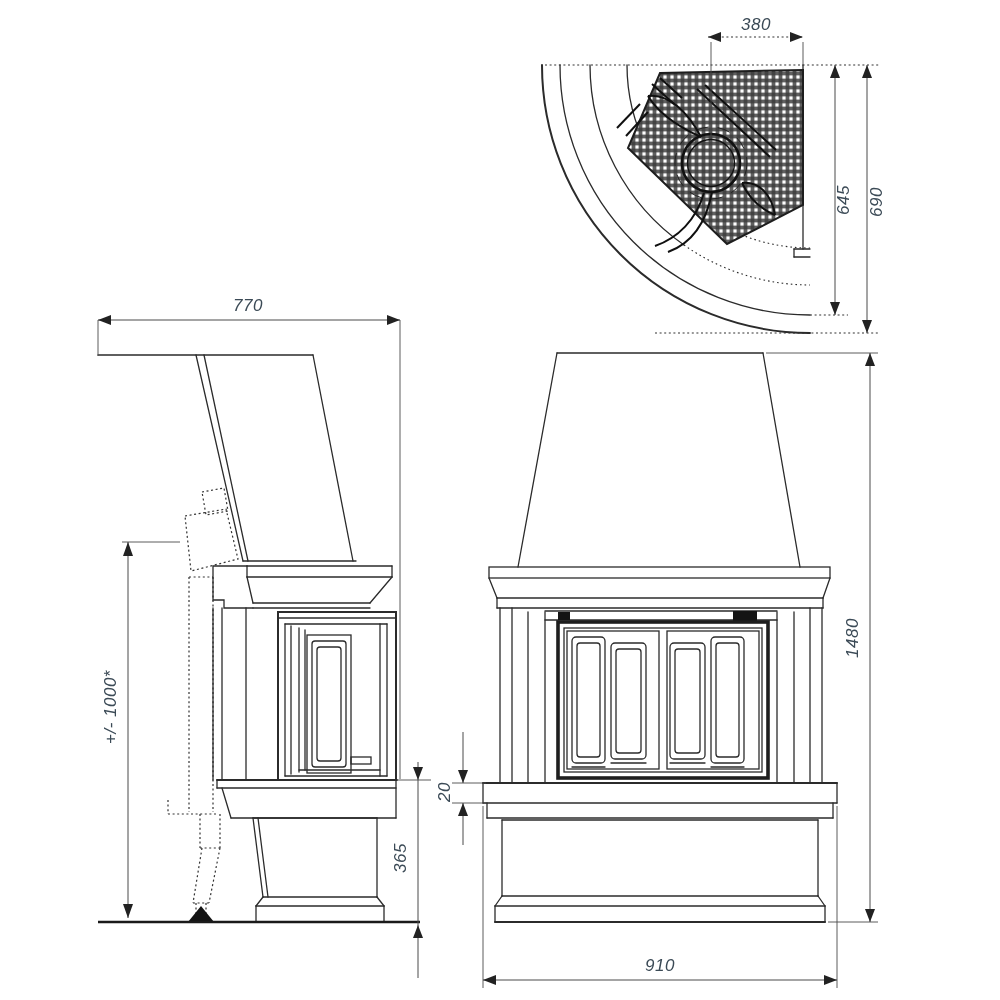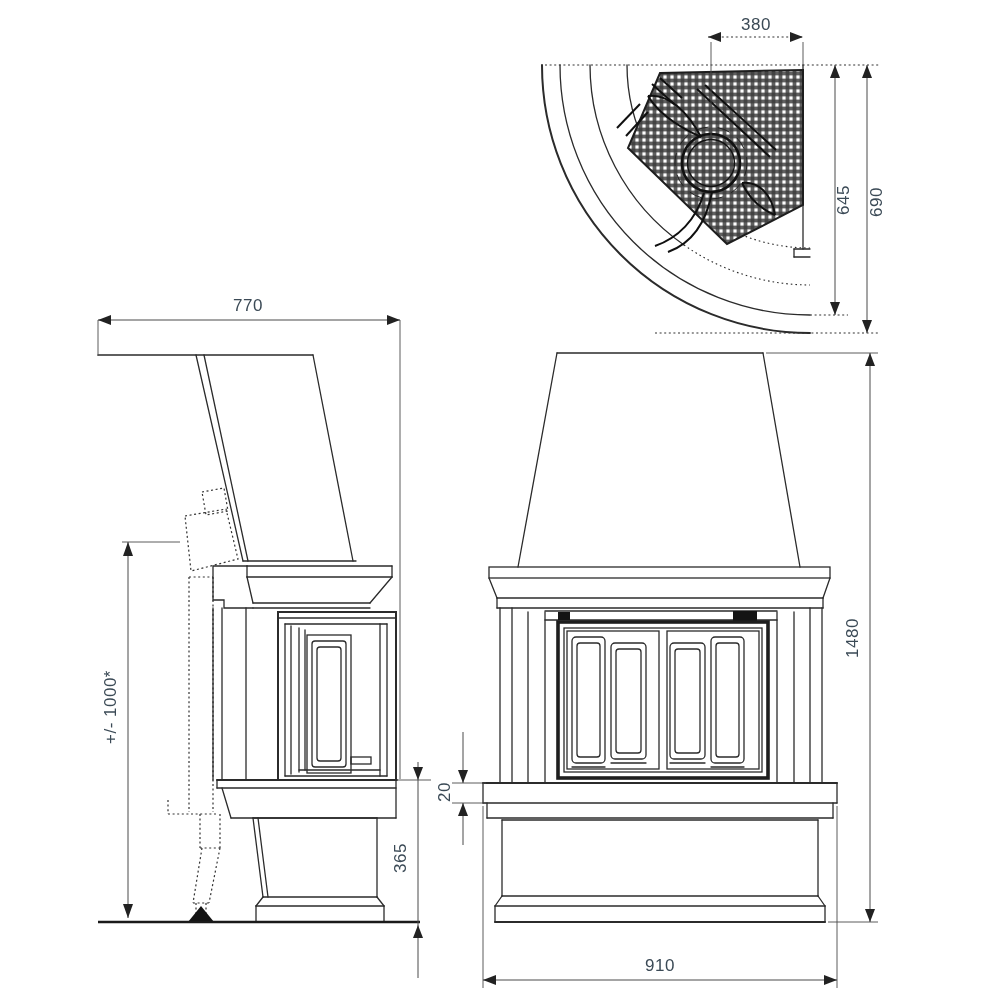--- a/index.html
+++ b/index.html
@@ -1,18 +1,19 @@
 <!DOCTYPE html>
 <html><head>
 <meta charset="utf-8">
 <style>
   html,body{margin:0;padding:0;background:#ffffff;}
   .canvas{
     width:1000px;height:1000px;position:relative;background:#ffffff;
     font-family:"Liberation Sans", sans-serif;
+    font-style:italic;
   }
   svg text{
     font-family:"Liberation Sans", sans-serif;
     fill:#3b4a56;
     font-size:17px;
     letter-spacing:0.5px;
   }
   .ln{stroke:#2b2b2b;stroke-width:1.3;fill:none;stroke-linecap:round;}
   .ln2{stroke:#2b2b2b;stroke-width:2;fill:none;stroke-linecap:round;}
   .thick{stroke:#1e1e1e;stroke-width:3.6;fill:none;}

